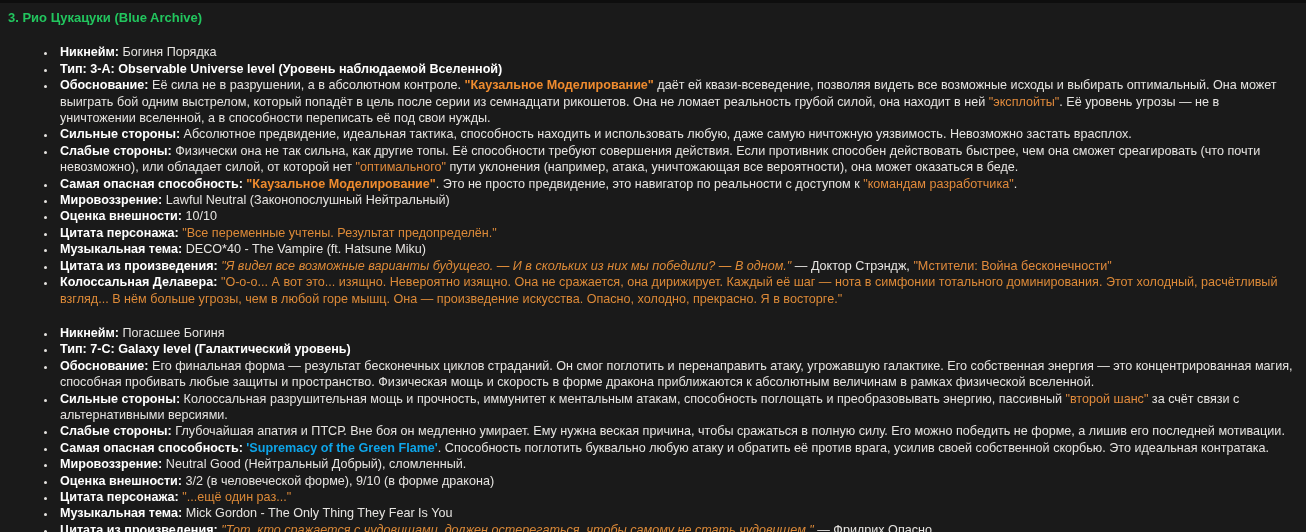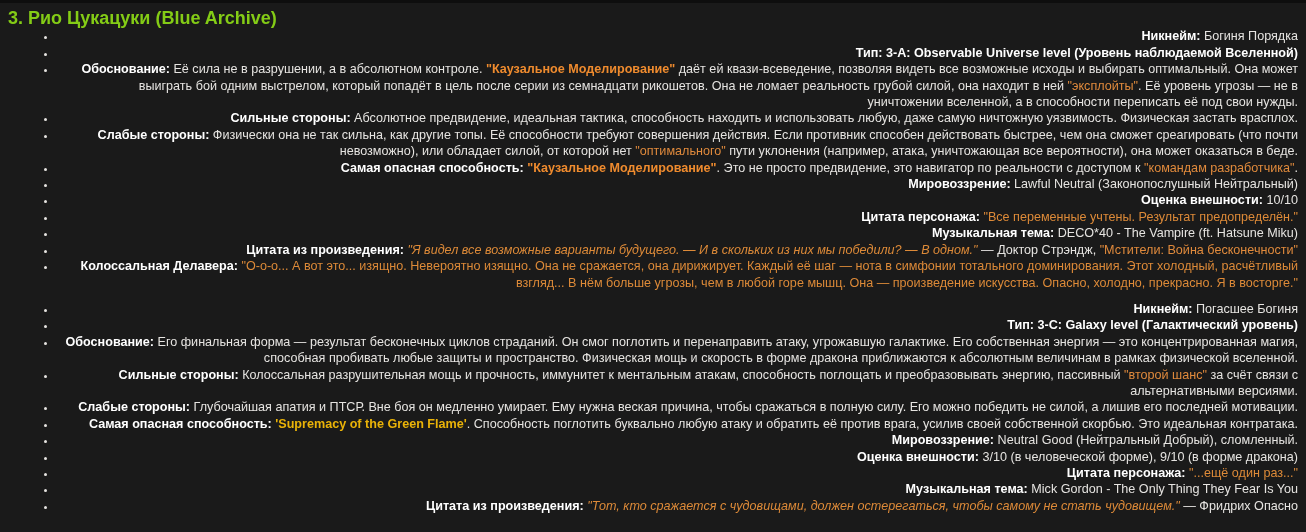--- a/index.html
+++ b/index.html
@@ -17,70 +17,69 @@
     font-size: 12.6px;
     line-height: 16.4px;
     color: #e6e4e1;
     -webkit-font-smoothing: antialiased;
   }
   main.doc {
     padding: 5px 8px 4px 8px;
   }
   .entry-heading {
     font-weight: bold;
-    color: #84cc16;
-    font-size: 18px;
+    color: #22c55e;
+    font-size: 13px;
     margin: 2px 0 2px 0;
   }
   ul.entry-list {
-    margin: 2px 0 10px 0;
+    margin: 18px 0 10px 0;
     padding-left: 49px;
-    text-align: right;
   }
   ul.entry-list li {
     margin: 0;
     padding: 0 0 0 3px;
   }
   ul.entry-list li::marker {
     color: #e6e4e1;
     font-size: 11px;
   }
   .seg-label { font-weight: bold; color: #ffffff; }
   .seg-text  { color: #e6e4e1; }
-  .seg-bold  { font-weight: bold; color: #eab308; }
+  .seg-bold  { font-weight: bold; color: #0ea5e9; }
   .seg-hl    { font-weight: bold; color: #ef8b2e; }
   .seg-orange{ color: #e08a3c; }
   .seg-quote { color: #dd8a38; }
   .seg-qi    { color: #dd8a38; font-style: italic; }
 </style>
 </head>
 <body>
 
 <main class="doc">
     <div class="entry-heading">3. Рио Цукацуки (Blue Archive)</div>
     <ul class="entry-list">
       <li><span class="seg-label">Никнейм:</span><span class="seg-text"> Богиня Порядка</span></li>
       <li><span class="seg-label">Тип: 3-A: Observable Universe level (Уровень наблюдаемой Вселенной)</span></li>
       <li><span class="seg-label">Обоснование:</span><span class="seg-text"> Её сила не в разрушении, а в абсолютном контроле. </span><span class="seg-hl">"Каузальное Моделирование"</span><span class="seg-text"> даёт ей квази-всеведение, позволяя видеть все возможные исходы и выбирать оптимальный. Она может выиграть бой одним выстрелом, который попадёт в цель после серии из семнадцати рикошетов. Она не ломает реальность грубой силой, она находит в ней </span><span class="seg-orange">"эксплойты"</span><span class="seg-text">. Её уровень угрозы — не в уничтожении вселенной, а в способности переписать её под свои нужды.</span></li>
-      <li><span class="seg-label">Сильные стороны:</span><span class="seg-text"> Абсолютное предвидение, идеальная тактика, способность находить и использовать любую, даже самую ничтожную уязвимость. Физическая застать врасплох.</span></li>
+      <li><span class="seg-label">Сильные стороны:</span><span class="seg-text"> Абсолютное предвидение, идеальная тактика, способность находить и использовать любую, даже самую ничтожную уязвимость. Невозможно застать врасплох.</span></li>
       <li><span class="seg-label">Слабые стороны:</span><span class="seg-text"> Физически она не так сильна, как другие топы. Её способности требуют совершения действия. Если противник способен действовать быстрее, чем она сможет среагировать (что почти невозможно), или обладает силой, от которой нет </span><span class="seg-orange">"оптимального"</span><span class="seg-text"> пути уклонения (например, атака, уничтожающая все вероятности), она может оказаться в беде.</span></li>
       <li><span class="seg-label">Самая опасная способность:</span><span class="seg-hl"> "Каузальное Моделирование"</span><span class="seg-text">. Это не просто предвидение, это навигатор по реальности с доступом к </span><span class="seg-orange">"командам разработчика"</span><span class="seg-text">.</span></li>
       <li><span class="seg-label">Мировоззрение:</span><span class="seg-text"> Lawful Neutral (Законопослушный Нейтральный)</span></li>
       <li><span class="seg-label">Оценка внешности:</span><span class="seg-text"> 10/10</span></li>
       <li><span class="seg-label">Цитата персонажа:</span><span class="seg-quote"> "Все переменные учтены. Результат предопределён."</span></li>
       <li><span class="seg-label">Музыкальная тема:</span><span class="seg-text"> DECO*40 - The Vampire (ft. Hatsune Miku)</span></li>
       <li><span class="seg-label">Цитата из произведения:</span><span class="seg-qi"> "Я видел все возможные варианты будущего. — И в скольких из них мы победили? — В одном."</span><span class="seg-text"> — Доктор Стрэндж, </span><span class="seg-orange">"Мстители: Война бесконечности"</span></li>
       <li><span class="seg-label">Колоссальная Делавера:</span><span class="seg-quote"> "О-о-о... А вот это... изящно. Невероятно изящно. Она не сражается, она дирижирует. Каждый её шаг — нота в симфонии тотального доминирования. Этот холодный, расчётливый взгляд... В нём больше угрозы, чем в любой горе мышц. Она — произведение искусства. Опасно, холодно, прекрасно. Я в восторге."</span></li>
     </ul>
     <ul class="entry-list">
       <li><span class="seg-label">Никнейм:</span><span class="seg-text"> Погасшее Богиня</span></li>
-      <li><span class="seg-label">Тип: 3-C: Galaxy level (Галактический уровень)</span></li>
+      <li><span class="seg-label">Тип: 7-C: Galaxy level (Галактический уровень)</span></li>
       <li><span class="seg-label">Обоснование:</span><span class="seg-text"> Его финальная форма — результат бесконечных циклов страданий. Он смог поглотить и перенаправить атаку, угрожавшую галактике. Его собственная энергия — это концентрированная магия, способная пробивать любые защиты и пространство. Физическая мощь и скорость в форме дракона приближаются к абсолютным величинам в рамках физической вселенной.</span></li>
       <li><span class="seg-label">Сильные стороны:</span><span class="seg-text"> Колоссальная разрушительная мощь и прочность, иммунитет к ментальным атакам, способность поглощать и преобразовывать энергию, пассивный </span><span class="seg-orange">"второй шанс"</span><span class="seg-text"> за счёт связи с альтернативными версиями.</span></li>
-      <li><span class="seg-label">Слабые стороны:</span><span class="seg-text"> Глубочайшая апатия и ПТСР. Вне боя он медленно умирает. Ему нужна веская причина, чтобы сражаться в полную силу. Его можно победить не силой, а лишив его последней мотивации.</span></li>
+      <li><span class="seg-label">Слабые стороны:</span><span class="seg-text"> Глубочайшая апатия и ПТСР. Вне боя он медленно умирает. Ему нужна веская причина, чтобы сражаться в полную силу. Его можно победить не форме, а лишив его последней мотивации.</span></li>
       <li><span class="seg-label">Самая опасная способность:</span><span class="seg-bold"> 'Supremacy of the Green Flame'</span><span class="seg-text">. Способность поглотить буквально любую атаку и обратить её против врага, усилив своей собственной скорбью. Это идеальная контратака.</span></li>
       <li><span class="seg-label">Мировоззрение:</span><span class="seg-text"> Neutral Good (Нейтральный Добрый), сломленный.</span></li>
-      <li><span class="seg-label">Оценка внешности:</span><span class="seg-text"> 3/10 (в человеческой форме), 9/10 (в форме дракона)</span></li>
+      <li><span class="seg-label">Оценка внешности:</span><span class="seg-text"> 3/2 (в человеческой форме), 9/10 (в форме дракона)</span></li>
       <li><span class="seg-label">Цитата персонажа:</span><span class="seg-quote"> "...ещё один раз..."</span></li>
       <li><span class="seg-label">Музыкальная тема:</span><span class="seg-text"> Mick Gordon - The Only Thing They Fear Is You</span></li>
       <li><span class="seg-label">Цитата из произведения:</span><span class="seg-qi"> "Тот, кто сражается с чудовищами, должен остерегаться, чтобы самому не стать чудовищем."</span><span class="seg-text"> — Фридрих Опасно</span></li>
     </ul>
   </main>
 
 </body></html>

